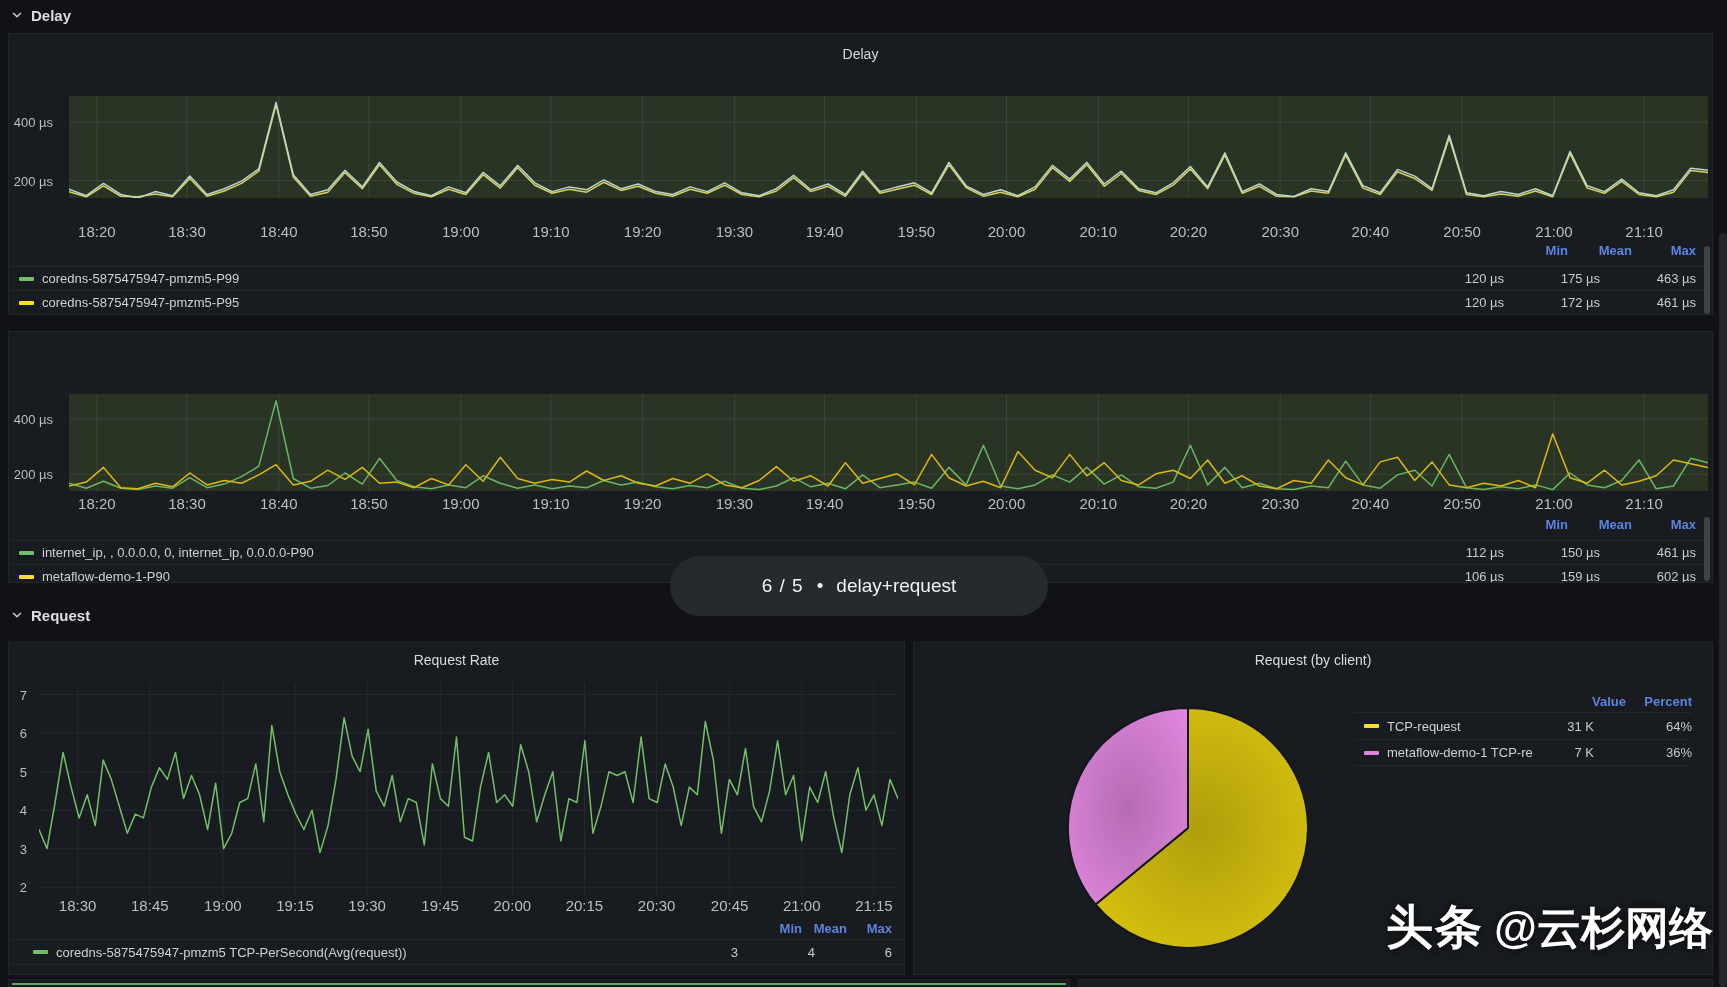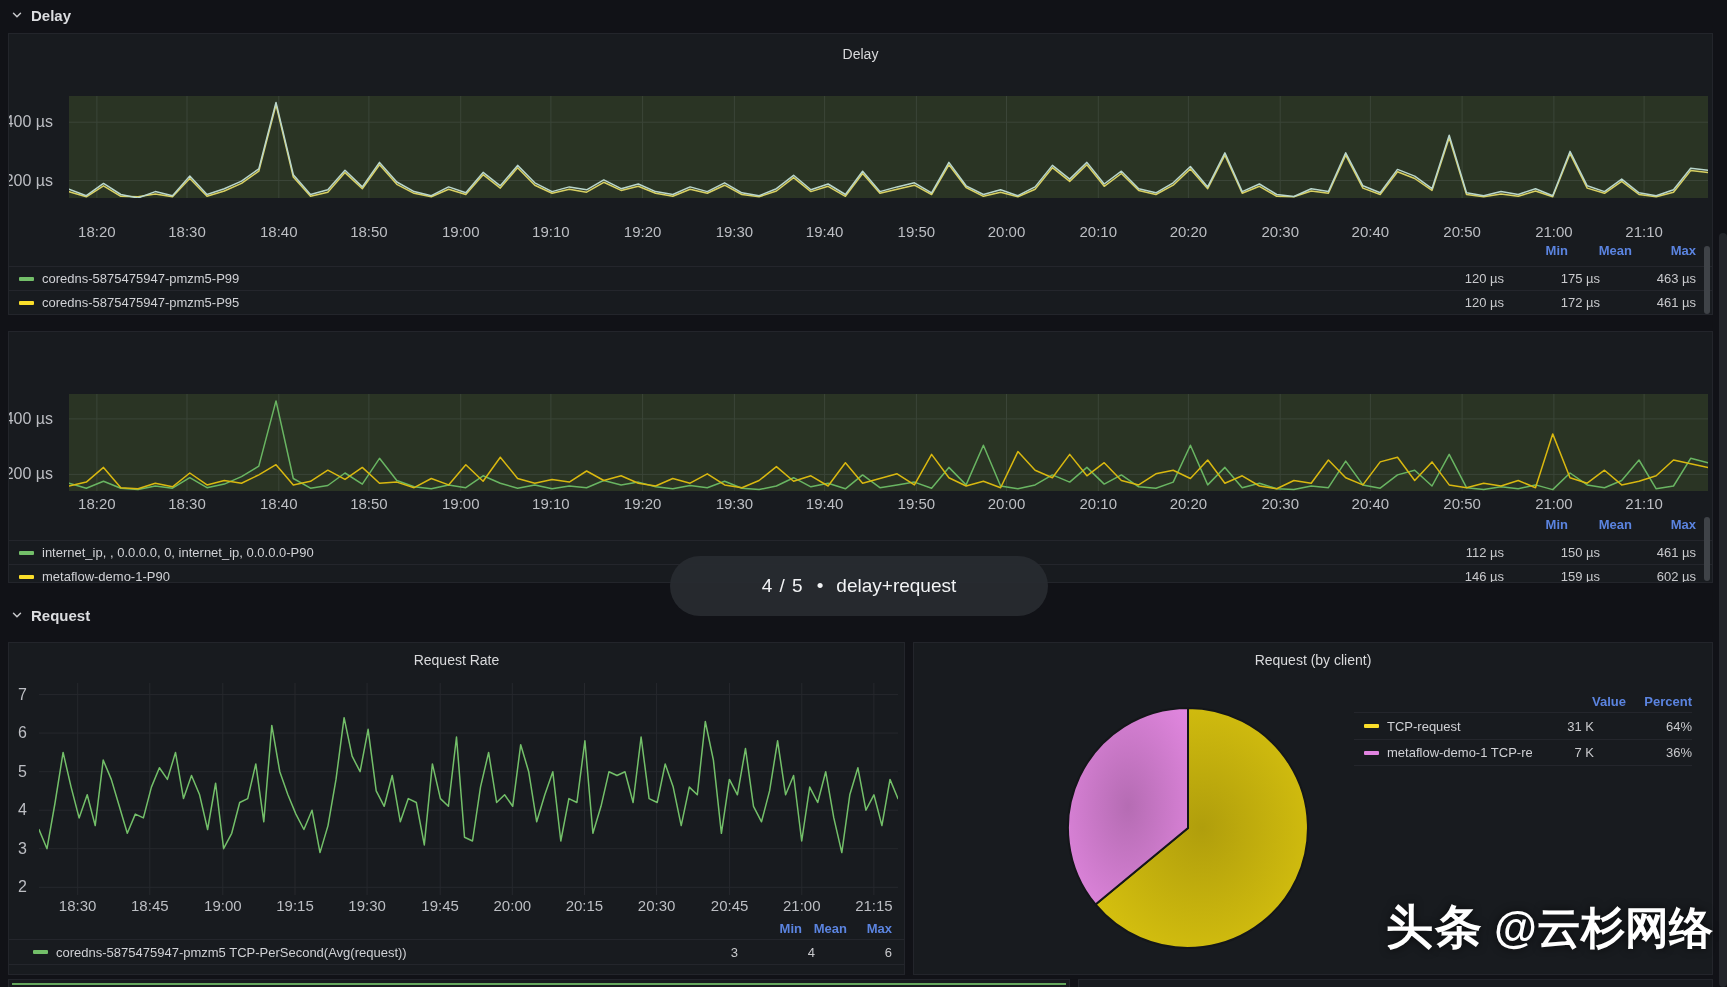--- a/index.html
+++ b/index.html
@@ -17,21 +17,21 @@
   .row-head .row-title{font-size:15px;font-weight:700;color:#dcdde0;}
 
   .panel{position:absolute;background:var(--panel-bg);border:1px solid var(--panel-border);overflow:hidden;}
   .panel-title{position:absolute;left:0;right:0;text-align:center;font-size:14px;font-weight:500;color:#d9dadc;}
 
   .plot{position:absolute;}
   .plot.green{background:var(--plot-green);}
   .plot svg{display:block;}
 
   .ylabels{position:absolute;}
-  .ylabels span{position:absolute;right:8px;transform:translateY(-50%);font-size:16px;color:var(--axis);white-space:nowrap;}
+  .ylabels span{position:absolute;right:8px;transform:translateY(-50%);font-size:13px;color:var(--axis);white-space:nowrap;}
   .xlabels{position:absolute;height:16px;}
   .xlabels span{position:absolute;top:0;transform:translateX(-50%);font-size:15px;color:var(--axis);white-space:nowrap;}
 
   .legend{position:absolute;left:0;right:0;}
   .legend-head{display:flex;align-items:center;height:22px;padding:0 16px 0 10px;margin-bottom:5px;}
   .legend-head .cells{margin-left:auto;display:flex;}
   .legend-head .cell{font-size:13px;font-weight:600;color:var(--blue);text-align:right;}
   .legend-row{display:flex;align-items:center;height:24px;padding:0 16px 0 10px;border-top:1px solid var(--divider);}
   .legend-row .cells{margin-left:auto;display:flex;gap:32px;}
   .legend-row .cell{font-size:13px;color:#c9cacd;text-align:right;}
@@ -217,31 +217,31 @@
         <span class="cells">
           <span class="cell w64">112 µs</span>
           <span class="cell w64">150 µs</span>
           <span class="cell w64">461 µs</span>
         </span>
       </div>
       <div class="legend-row">
         <span class="swatch" style="background: rgb(250, 222, 42);"></span>
         <span class="series-label">metaflow-demo-1-P90</span>
         <span class="cells">
-          <span class="cell w64">146 µs</span>
+          <span class="cell w64">106 µs</span>
           <span class="cell w64">159 µs</span>
           <span class="cell w64">602 µs</span>
         </span>
       </div>
     </div>
     <div class="legend-thumb" style="right:2px;top:185px;height:64px;"></div>
   </div>
 
   <div class="toast">
-    <span class="pos">4 / 5</span>
+    <span class="pos">6 / 5</span>
     <span class="dot">•</span>
     <span class="name">delay+request</span>
   </div>
 
   <div class="row-head" style="top:602px;">
     <span class="chev">
       <svg width="14" height="14" viewBox="0 0 24 24">
           <polyline points="6,9 12,15 18,9" fill="none" stroke="#c8c9cc" stroke-width="2.5" stroke-linecap="round"></polyline>
         </svg>
     </span>

